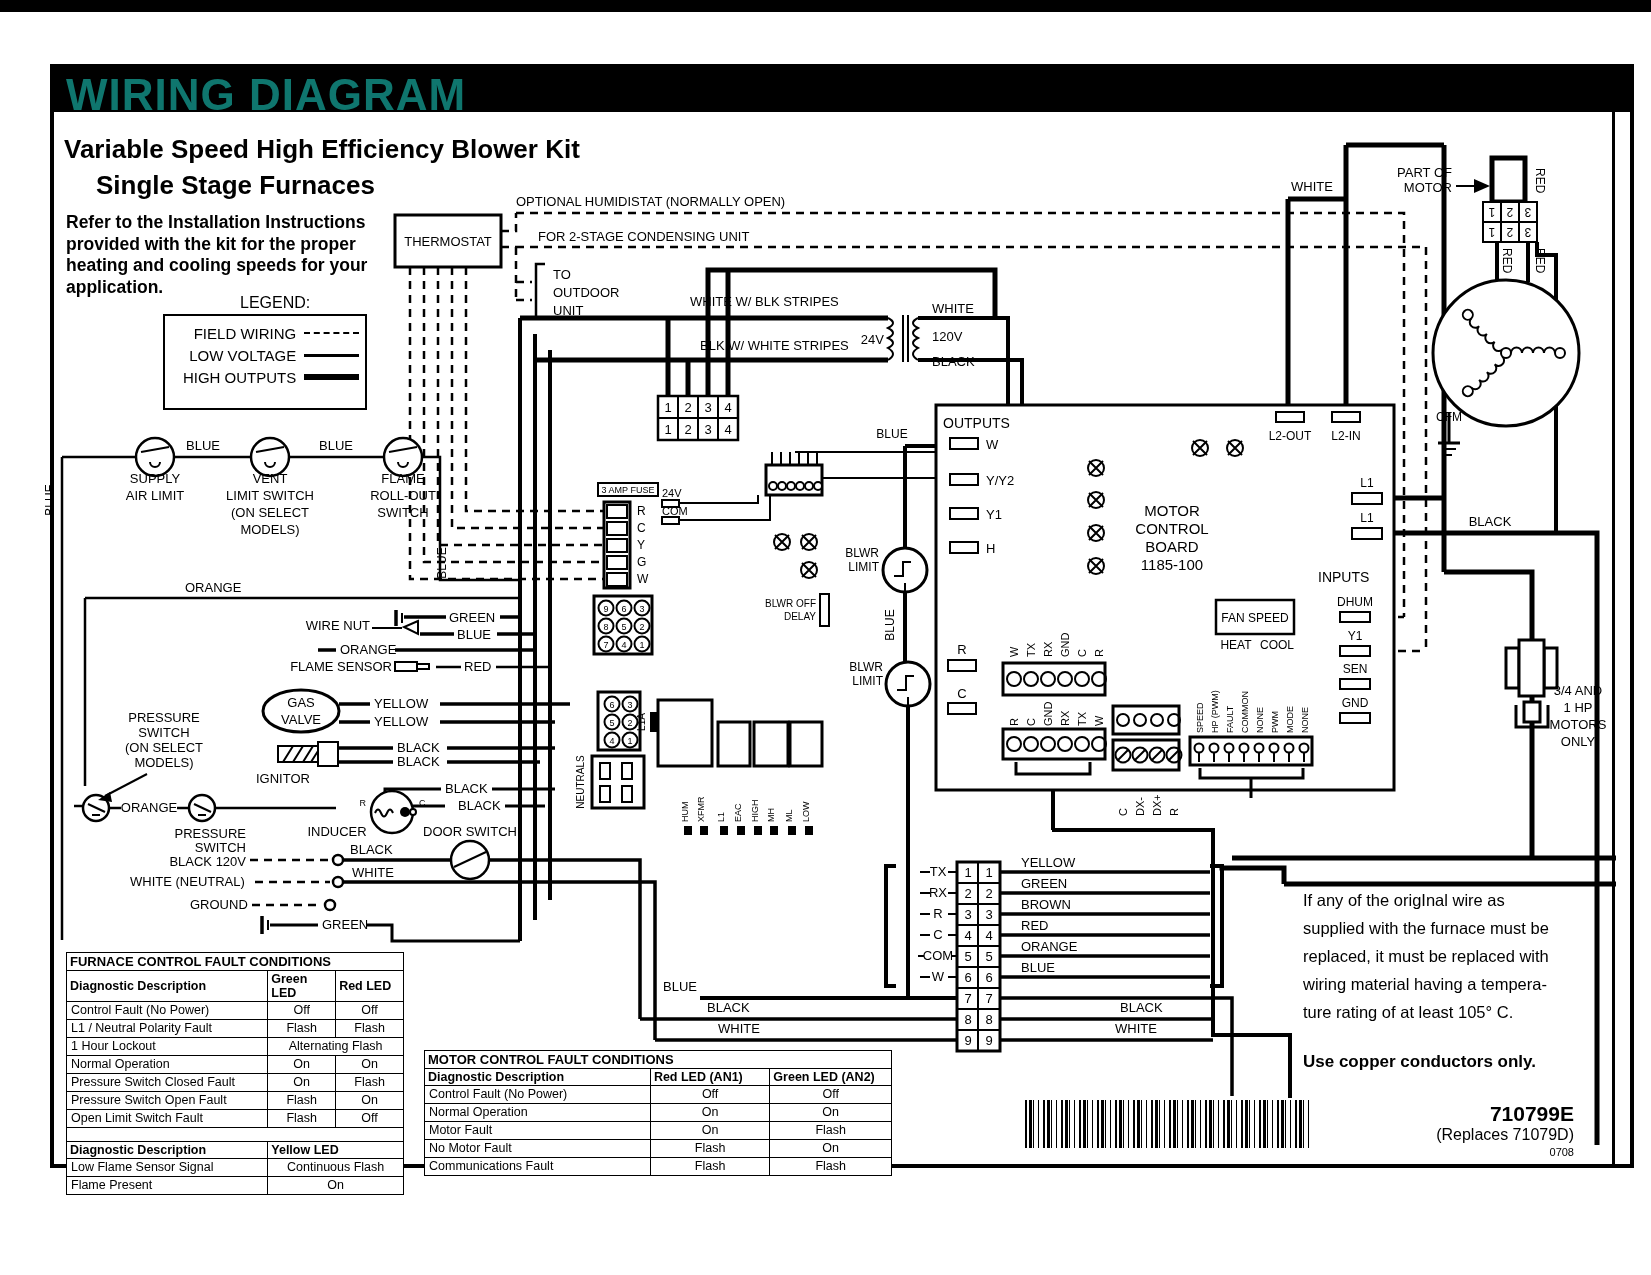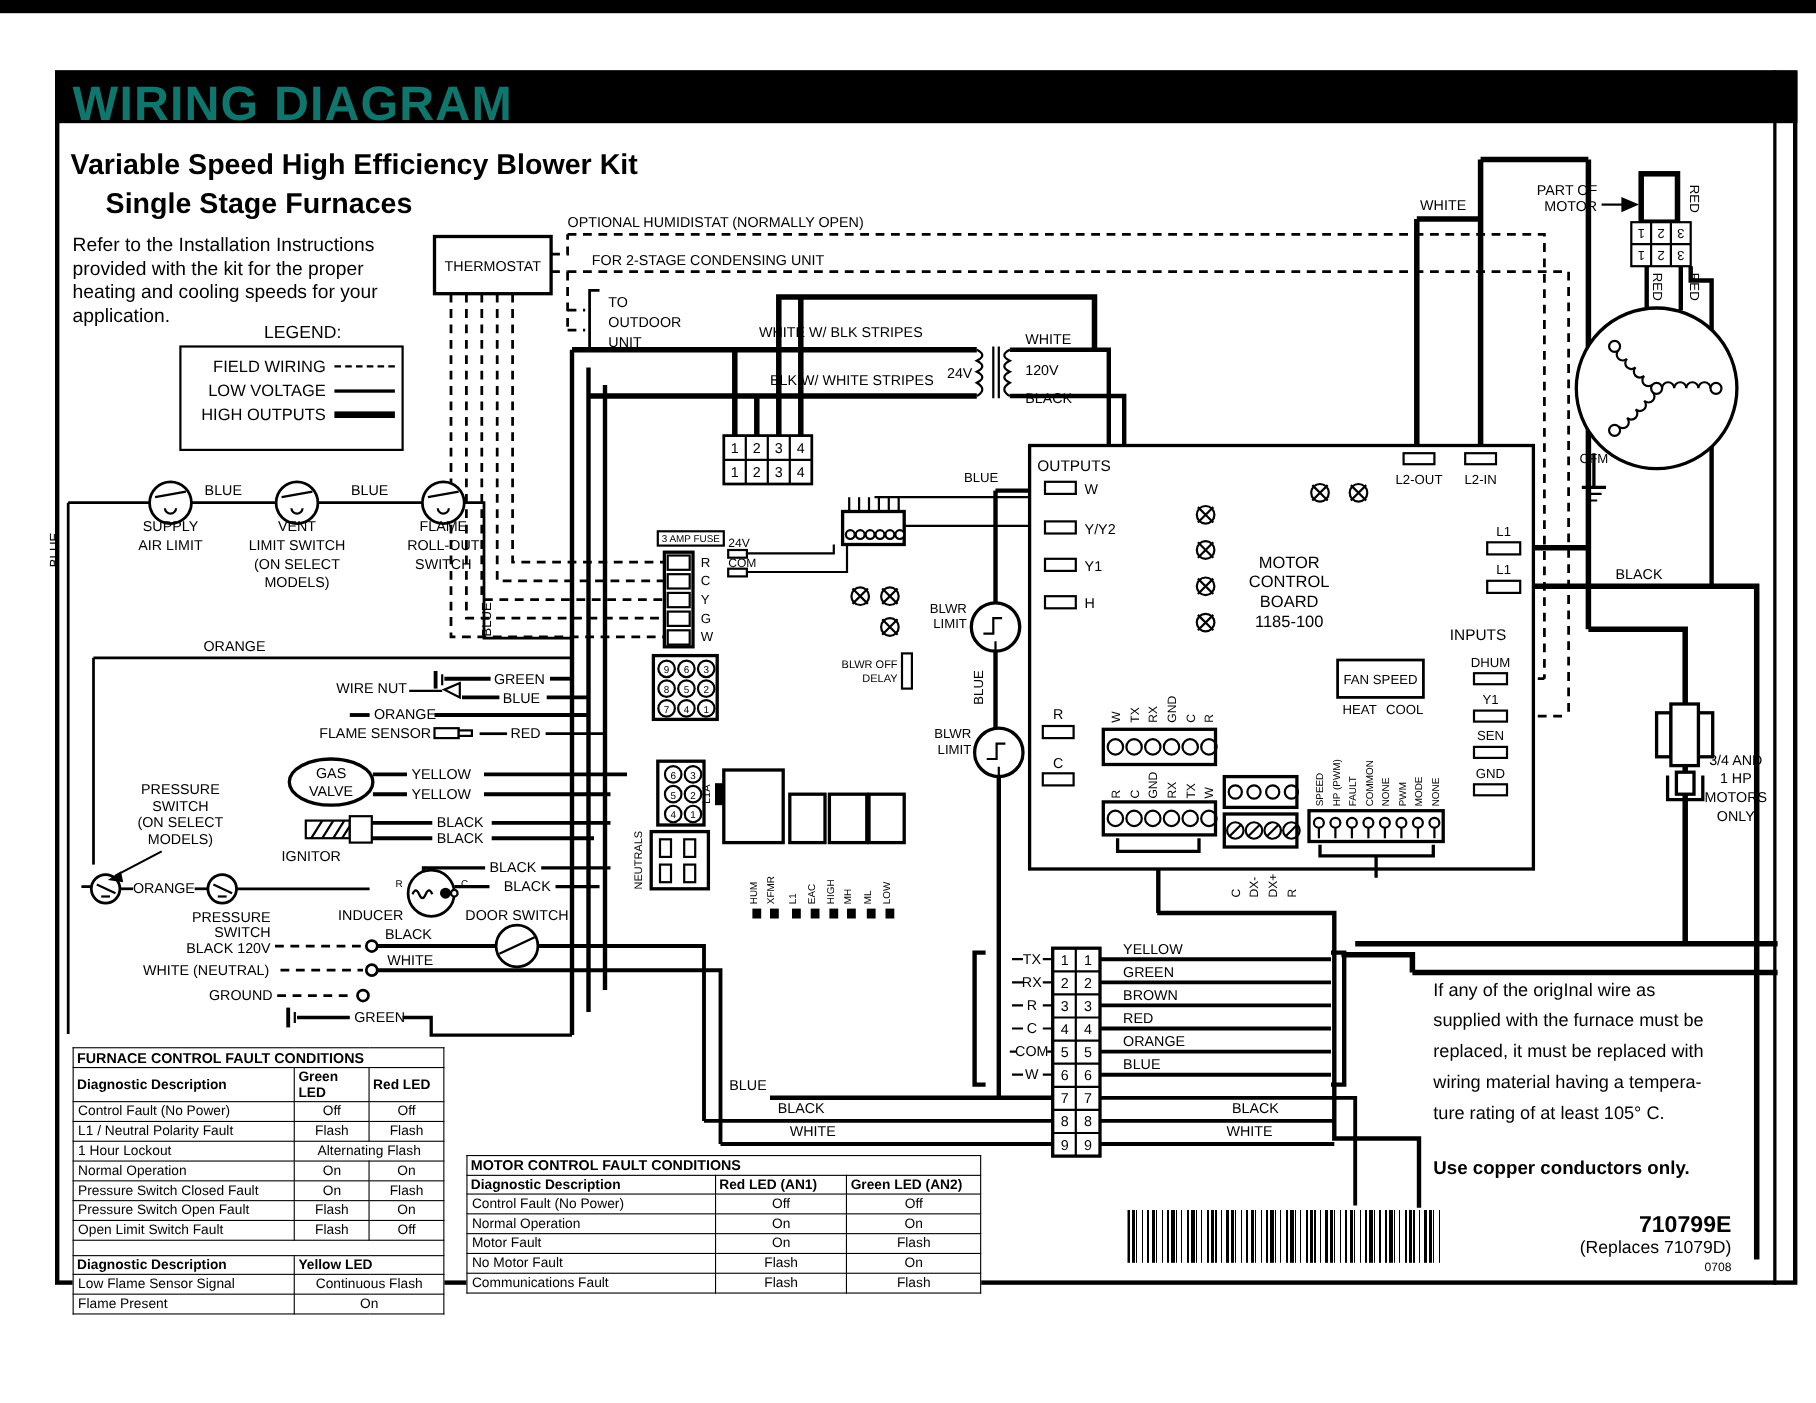--- a/index.html
+++ b/index.html
@@ -6,21 +6,21 @@
   body{width:1651px;height:1275px;position:relative;font-family:"Liberation Sans",sans-serif;color:#000;overflow:hidden;}
   .abs{position:absolute;}
   #top-strip{left:0;top:0;width:1651px;height:12px;background:#000;}
   #frame{left:50px;top:64px;width:1584px;height:1104px;border:4px solid #000;box-sizing:border-box;}
   #frame-inner-right{left:1612px;top:64px;width:3px;height:1104px;background:#000;}
   #title-bar{left:50px;top:64px;width:1584px;height:48px;background:#000;color:#0f766e;
     font-size:44px;font-weight:bold;line-height:62px;padding-left:16px;box-sizing:border-box;letter-spacing:1px;}
   .sub{font-size:26px;font-weight:bold;}
   #sub1{left:64px;top:134px;}
   #sub2{left:63px;top:170px;margin-left:33px;}
-  #instr{left:66px;top:212px;width:340px;font-size:17.5px;font-weight:normal;line-height:21.5px;}
+  #instr{left:66px;top:212px;width:340px;font-size:17.5px;font-weight:bold;line-height:21.5px;}
   #legend-head{left:240px;top:294px;font-size:16px;}
   #legend-box{left:163px;top:314px;width:204px;height:96px;border:2px solid #000;box-sizing:border-box;padding:6px 6px 0 6px;}
   .lg-row{display:flex;align-items:center;height:22px;}
   .lg-label{width:128px;text-align:right;font-size:15px;padding-right:8px;}
   .lg-line{width:56px;height:0;}
   .lg-dashed{border-top:2.5px dashed #000;}
   .lg-low{border-top:3.5px solid #000;}
   .lg-high{border-top:6px solid #000;}
   table{border-collapse:collapse;font-size:12.5px;background:#fff;}
   table,th,td{border:1.5px solid #000;}

